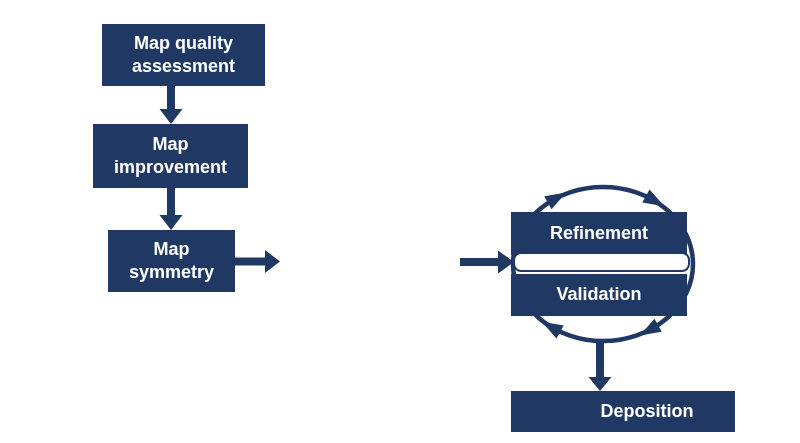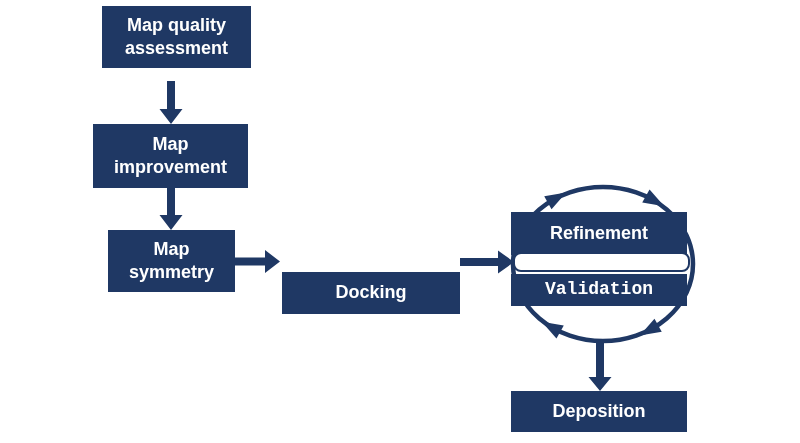--- a/index.html
+++ b/index.html
@@ -52,47 +52,44 @@
       <polygon class="shape" points="-7,-7.5 14,0 -7,7.5" transform="translate(554,328.6) rotate(-150.9)"></polygon>
     </g>
 
     <polygon class="shape" points="167,81 175,81 175,109 182.5,109 171,124 159.5,109 167,109"></polygon>
     <polygon class="shape" points="167,186 175,186 175,215 182.5,215 171,230 159.5,215 167,215"></polygon>
     <polygon class="shape" points="235,257.5 265,257.5 265,250 280,261.5 265,273 265,265.5 235,265.5"></polygon>
     <polygon class="shape" points="460,258 498,258 498,250.5 514,262 498,273.5 498,266 460,266"></polygon>
     <polygon class="shape" points="596,339 604,339 604,377 611.5,377 600,391 588.5,377 596,377"></polygon>
   </svg>
 
-  <div class="node" style="left:102px;top:6px;width:149px;height:62px;">
+  <div class="node" style="left:102px;top:24px;width:163px;height:62px;">
     <span>Map quality
 assessment</span>
   </div>
 
   <div class="node" style="left:93px;top:124px;width:155px;height:64px;">
     <span>Map
 improvement</span>
   </div>
 
   <div class="node" style="left:108px;top:230px;width:127px;height:62px;">
     <span>Map
 symmetry</span>
   </div>
 
 
-  <div class="node" style="left:282px;top:272px;width:178px;height:42px;">
-    <span>Docking</span>
-  </div>
 
   <div class="node" style="left:511px;top:212px;width:176px;height:43px;align-items:center;">
     <span>Refinement</span>
   </div>
 
   <div class="divider" style="left:513px;top:252px;width:177px;height:20px;"></div>
 
-  <div class="node" style="left:511px;top:274px;width:176px;height:32px;font-family:Liberation Mono, monospace;">
+  <div class="node" style="left:511px;top:274px;width:176px;height:42px;">
     <span>Validation</span>
   </div>
 
-  <div class="node" style="left:511px;top:391px;width:176px;height:41px;">
+  <div class="node" style="left:511px;top:391px;width:176px;height:41px;padding-left:48px;">
     <span>Deposition</span>
   </div>
 
 </div>
 
 </body></html>

